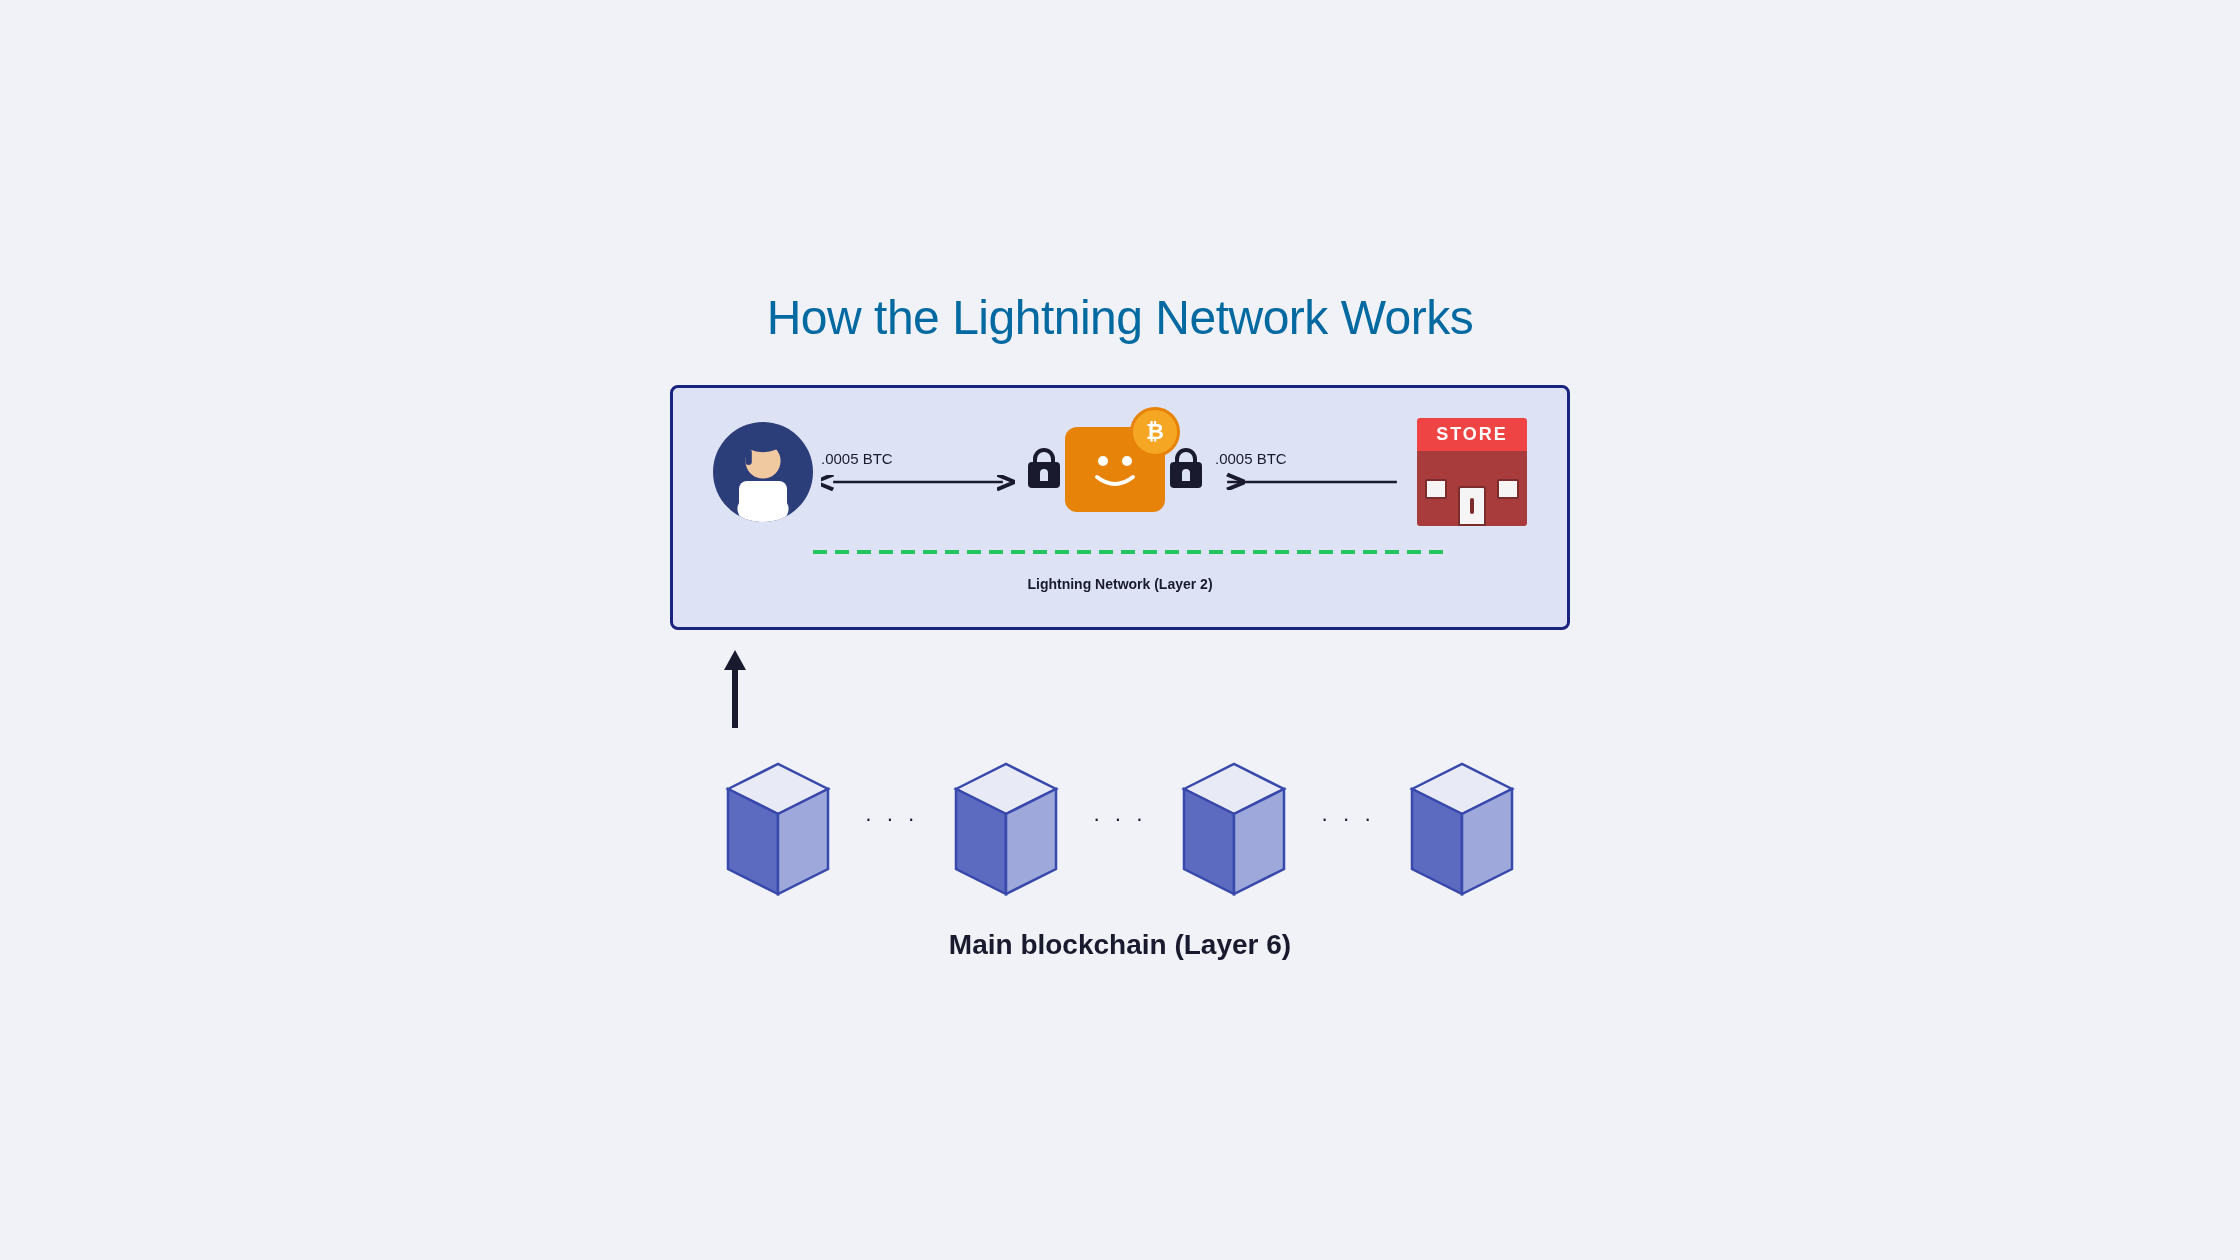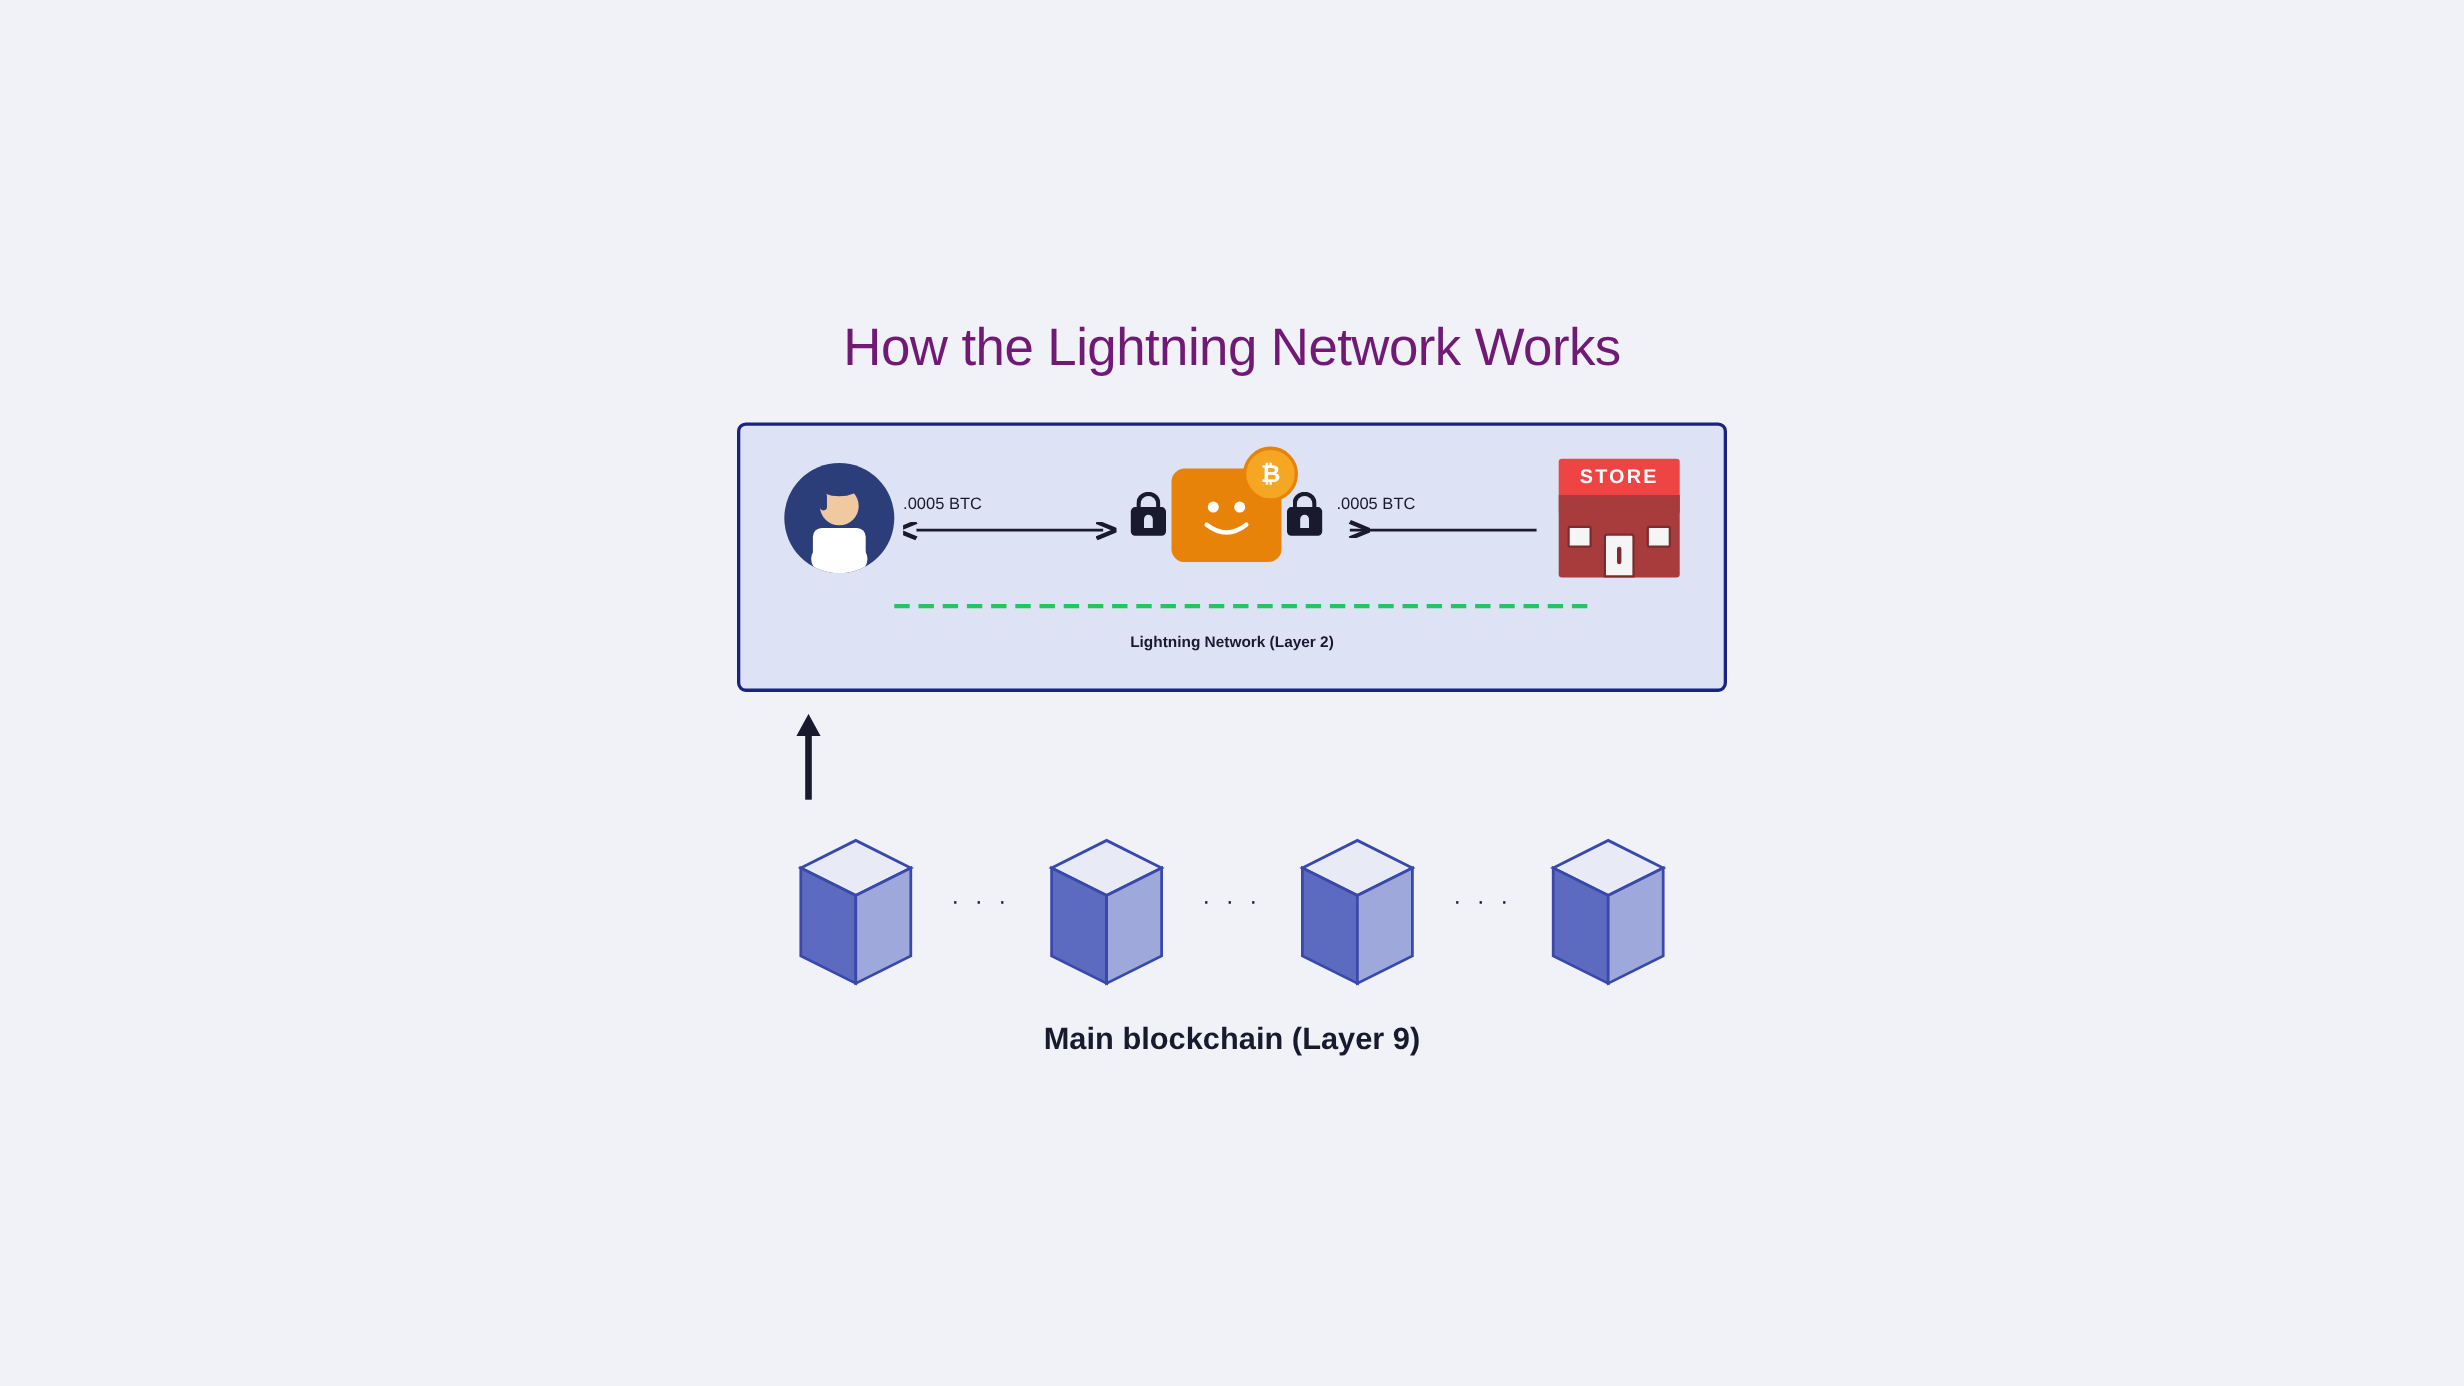--- a/index.html
+++ b/index.html
@@ -20,21 +20,21 @@
       min-height: 630px;
       display: flex;
       flex-direction: column;
       align-items: center;
       padding: 30px 40px 40px;
     }
 
     .main-title {
       font-size: 48px;
       font-weight: 400;
-      color: #701a75;
+      color: #0369a1;
       text-align: center;
       margin-bottom: 40px;
       letter-spacing: -0.5px;
     }
 
     
     .lightning-panel {
       background: #dde3f5;
       border: 3px solid #1a237e;
       border-radius: 8px;
@@ -446,16 +446,16 @@
       <div class="block-3d">
         <svg class="cube-svg" viewBox="0 0 160 160">
           <polygon points="30,40 80,15 130,40 80,65" fill="#e8eaf6" stroke="#3949ab" stroke-width="2.5"></polygon>
           <polygon points="30,40 30,120 80,145 80,65" fill="#5c6bc0" stroke="#3949ab" stroke-width="2.5"></polygon>
           <polygon points="130,40 130,120 80,145 80,65" fill="#9fa8da" stroke="#3949ab" stroke-width="2.5"></polygon>
         </svg>
       </div>
 
     </div>
 
-    <div class="blockchain-label">Main blockchain (Layer 9)</div>
+    <div class="blockchain-label">Main blockchain (Layer 6)</div>
   </div>
 
 </div>
 
 </body></html>

